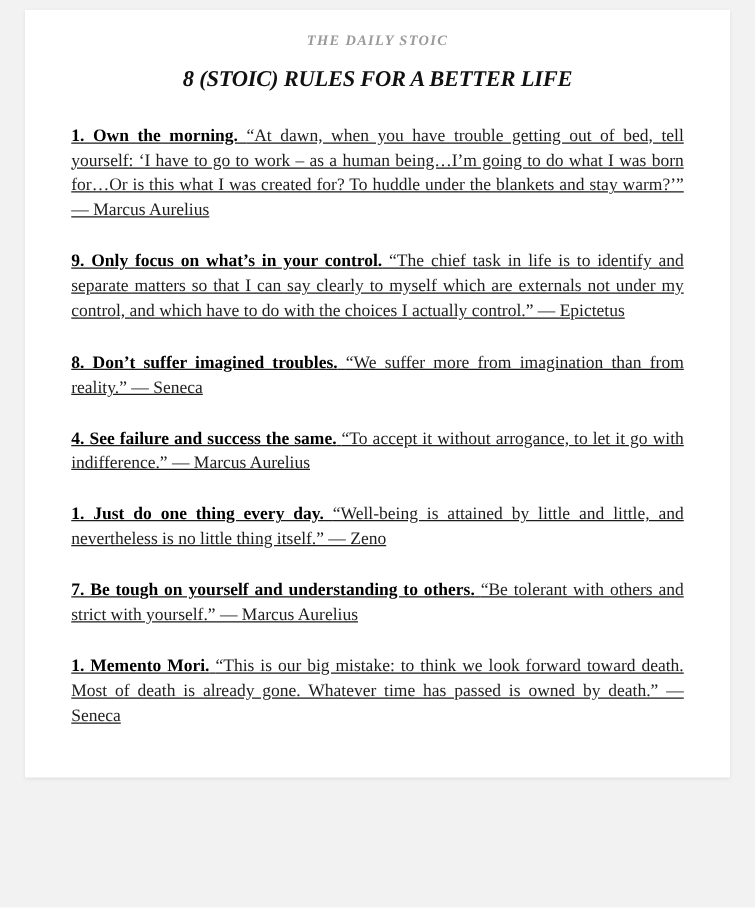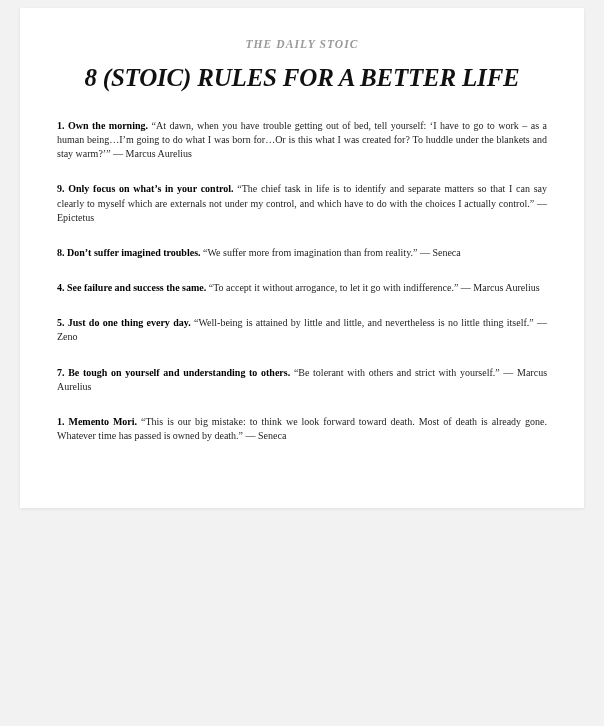--- a/index.html
+++ b/index.html
@@ -11,58 +11,59 @@
     height: 726px;
     background: #f2f2f3;
     font-family: "Liberation Serif", serif;
     -webkit-font-smoothing: antialiased;
   }
   .page {
     position: absolute;
     left: 20px;
     top: 8px;
     width: 564px;
-    height: 500px;
+    height: 614px;
     background: #ffffff;
     box-shadow: 0 1px 3px rgba(0,0,0,0.08);
     box-sizing: border-box;
-    padding: 26px 37px 20px 37px;
+    padding: 15px 37px 20px 37px;
   }
   .kicker {
     text-align: center;
     font-family: "Liberation Serif", serif;
     font-style: italic;
     font-weight: bold;
     font-size: 11.5px;
     letter-spacing: 1.1px;
     color: #9a9a9a;
     text-transform: uppercase;
     margin: 4px 0 0 0;
   }
   .headline {
     text-align: center;
     font-family: "Liberation Serif", serif;
     font-style: italic;
     font-weight: bold;
-    font-size: 25px;
+    font-size: 18px;
     letter-spacing: -0.2px;
     color: #111111;
     margin: 14px 0 0 0;
     line-height: 1.15;
   }
   .rules {
     margin-top: 26px;
   }
   .rule {
     font-family: "Liberation Serif", serif;
-    font-size: 10px;
+    font-size: 14px;
     line-height: 1.42;
     color: #1d1d1d;
     text-align: justify;
     margin: 0 0 21px 0;
+    text-decoration: underline;
   }
   .rule:last-child {
     margin-bottom: 0;
   }
   .rule-title {
     font-weight: bold;
     color: #000000;
   }
   .rule-body {
     font-weight: normal;
@@ -93,21 +94,21 @@
       <span class="rule-title">8. Don’t suffer imagined troubles.</span>
       <span class="rule-body">“We suffer more from imagination than from reality.” — Seneca</span>
     </p>
 
     <p class="rule">
       <span class="rule-title">4. See failure and success the same.</span>
       <span class="rule-body">“To accept it without arrogance, to let it go with indifference.” — Marcus Aurelius</span>
     </p>
 
     <p class="rule">
-      <span class="rule-title">5. Just do one thing every day.</span>
+      <span class="rule-title">1. Just do one thing every day.</span>
       <span class="rule-body">“Well-being is attained by little and little, and nevertheless is no little thing itself.” — Zeno</span>
     </p>
 
 
     <p class="rule">
       <span class="rule-title">7. Be tough on yourself and understanding to others.</span>
       <span class="rule-body">“Be tolerant with others and strict with yourself.” — Marcus Aurelius</span>
     </p>
 
     <p class="rule">

